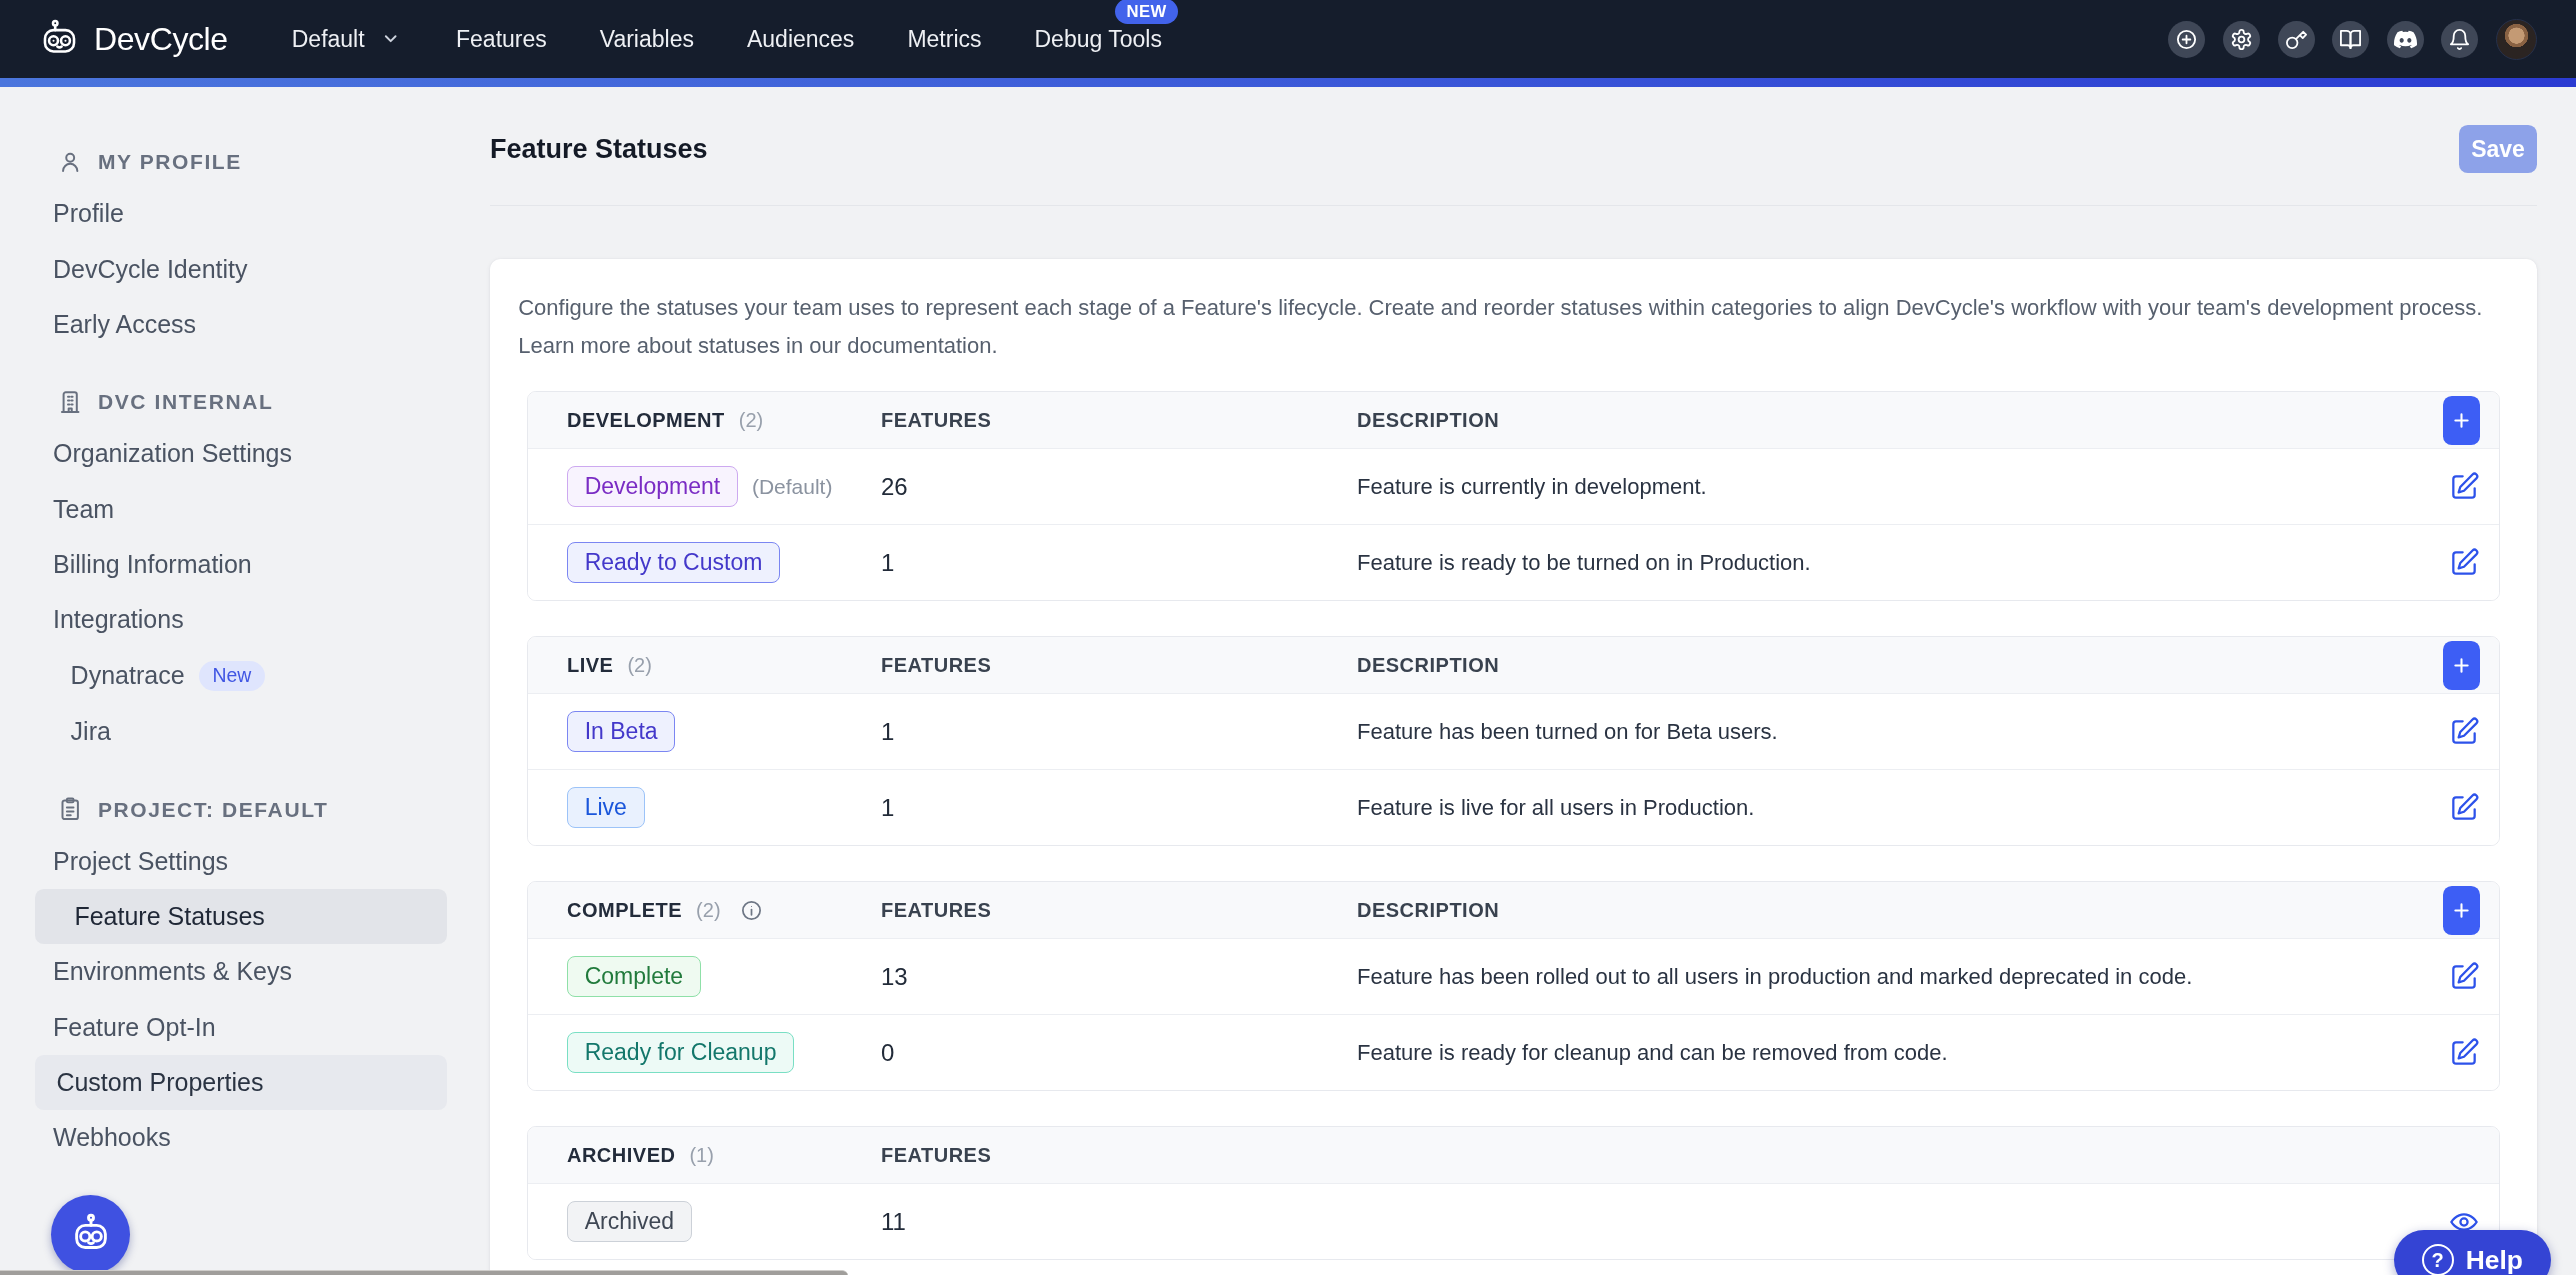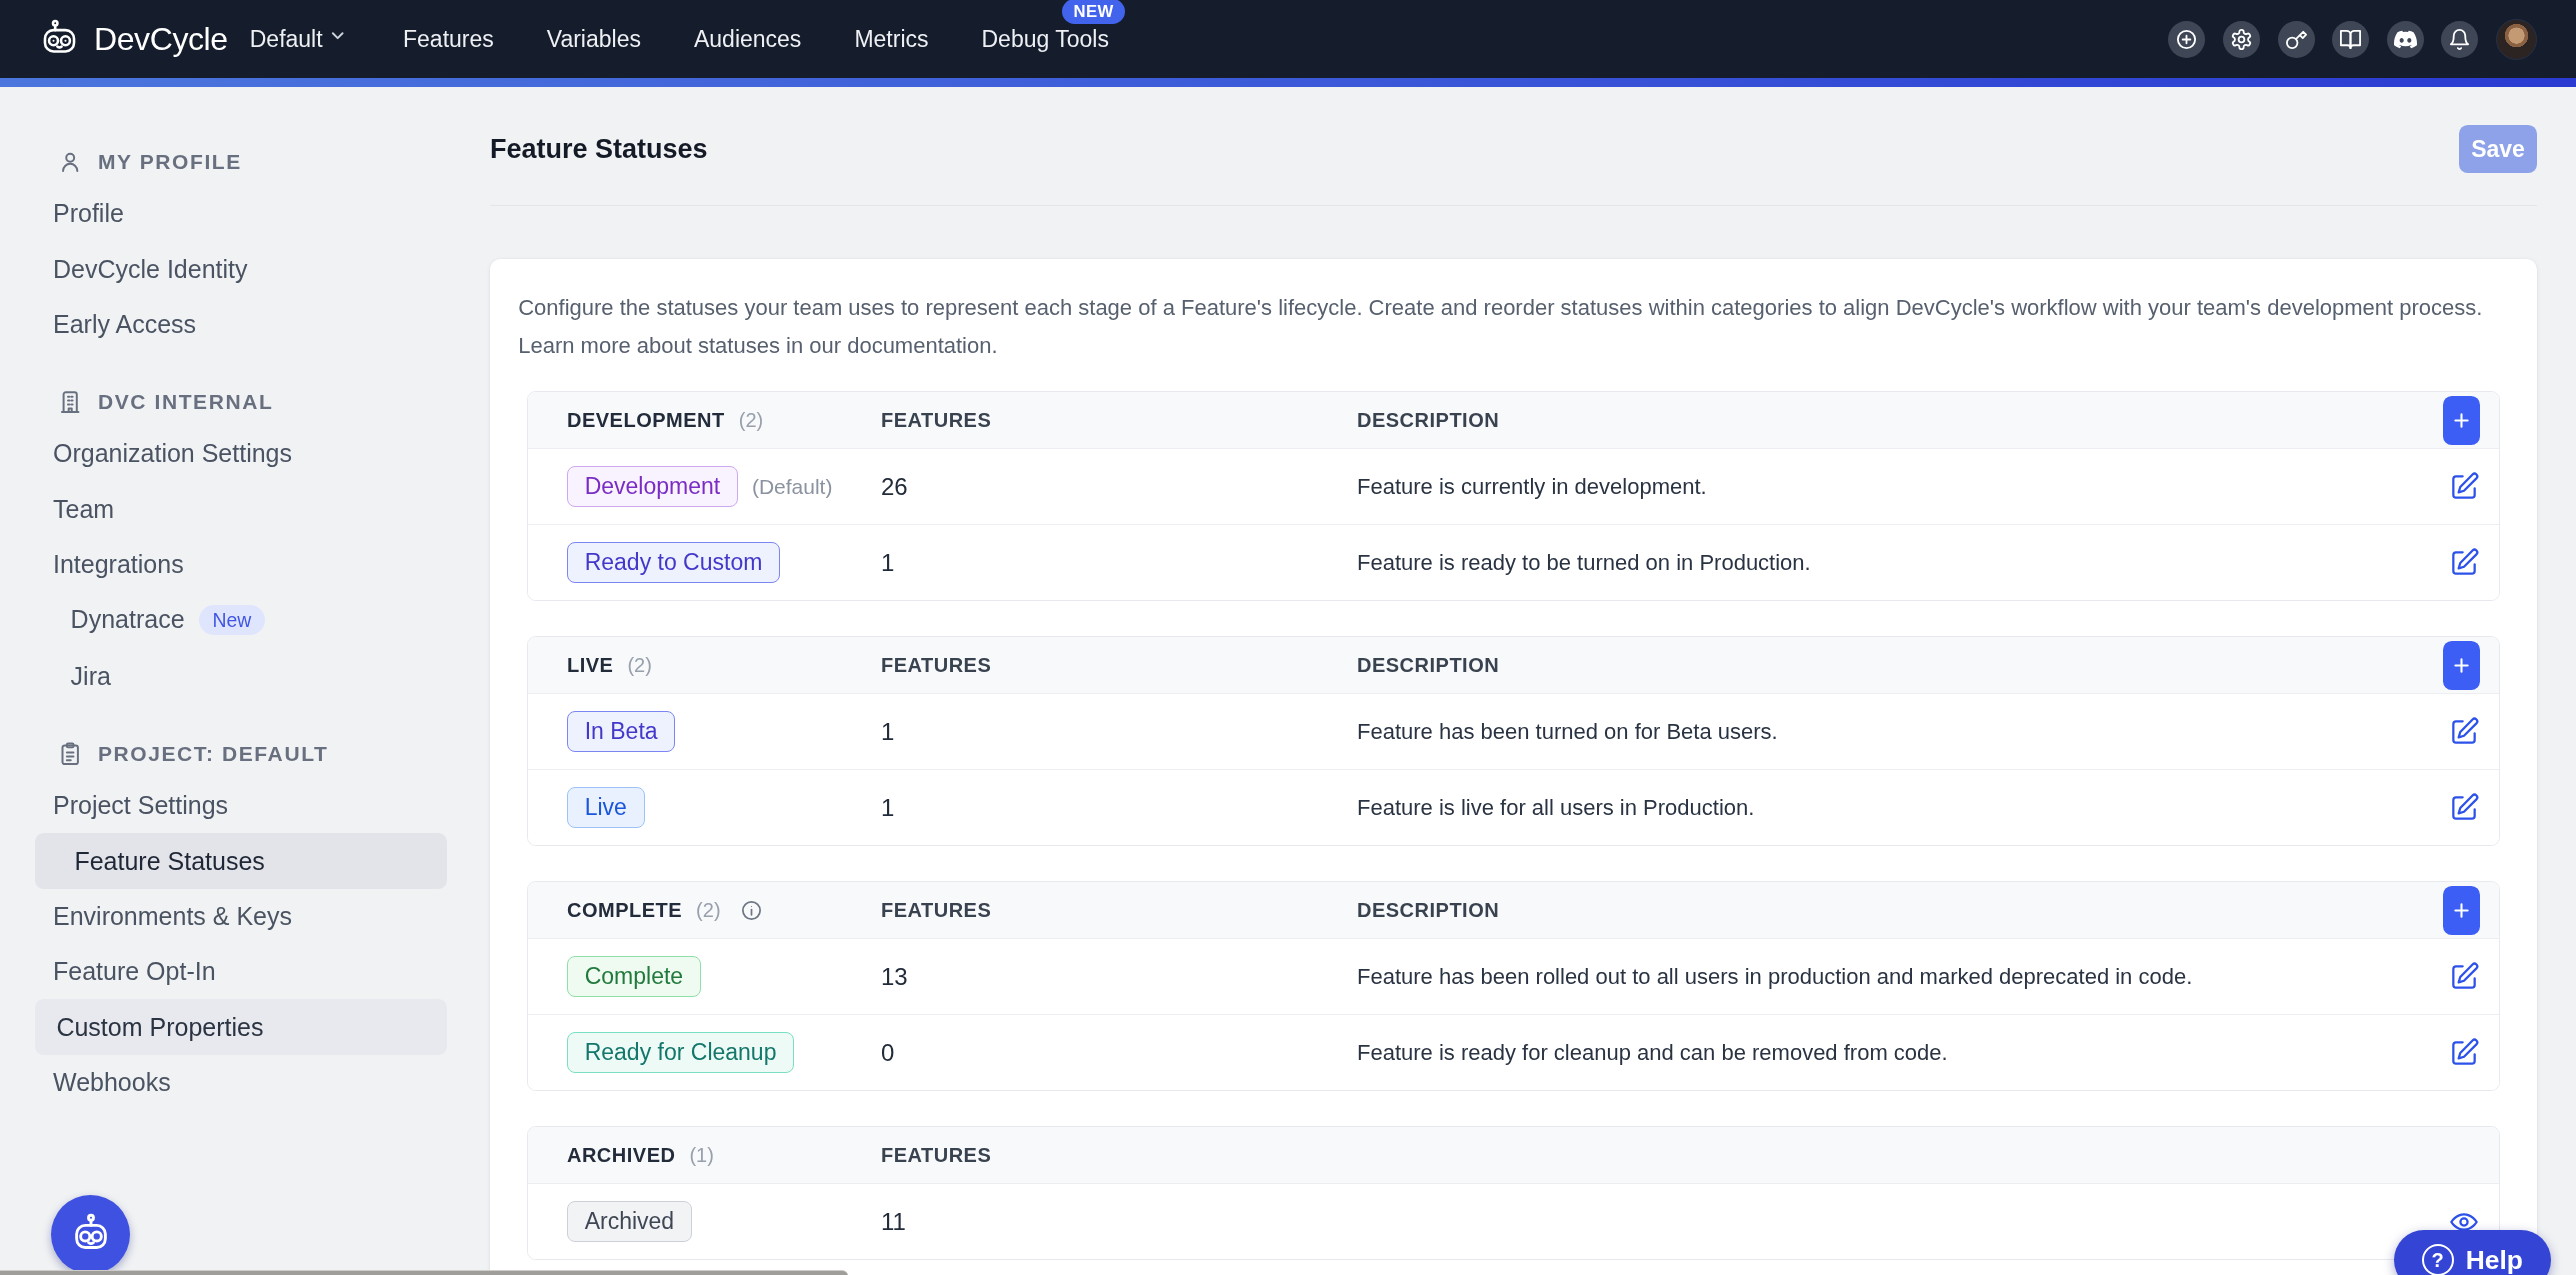--- a/index.html
+++ b/index.html
@@ -11,21 +11,21 @@
   svg { display:block; }
 
   
   .navbar {
     position:absolute; top:0; left:0; right:0; height:78px;
     background:#151d2c; display:flex; align-items:center; padding:0 39px;
   }
   .brand { display:flex; align-items:center; gap:14px; cursor:pointer; }
   .brand-text { color:#ffffff; font-size:32px; font-weight:normal; letter-spacing:-0.4px; }
   .org-switch {
-    display:flex; align-items:flex-start; gap:5px; margin-left:22px;
+    display:flex; align-items:center; gap:16px; margin-left:64px;
     background:none; border:none; color:#eef0f4; font-size:23px; font-weight:500;
     font-family:inherit; cursor:pointer;
   }
   .nav-links { display:flex; align-items:center; gap:53px; margin-left:56px; }
   .nav-link {
     color:#eef0f4; font-size:23px; font-weight:500; text-decoration:none;
     position:relative; white-space:nowrap;
   }
   .new-badge {
     position:absolute; top:-26.4px; right:-16px;
@@ -258,20 +258,21 @@
           <path d="M6 21V5a2 2 0 0 1 2-2h8a2 2 0 0 1 2 2v16"></path>
           <path d="M4.5 21h15"></path>
           <path d="M10 7h1.2M13 7h1.2M10 10.5h1.2M13 10.5h1.2M10 14h1.2M13 14h1.2"></path>
           <path d="M10.6 21v-3.2h2.8V21"></path>
         </svg>
     </span>
     <span>DVC INTERNAL</span>
   </div>
   <div class="side-item">Organization Settings</div>
   <div class="side-item">Team</div>
+  <div class="side-item">Billing Information</div>
   <div class="side-item">Integrations</div>
   <div class="side-item indent">
     <span>Dynatrace</span><span class="mini-badge">New</span>
   </div>
   <div class="side-item indent">Jira</div>
 
   <div class="side-header">
     <span>
       <svg width="26.4" height="26.4" viewBox="0 0 24 24" fill="none" stroke="#68707f" stroke-width="1.8" stroke-linecap="round" stroke-linejoin="round">
           <rect x="5" y="4" width="14" height="17" rx="2"></rect>

